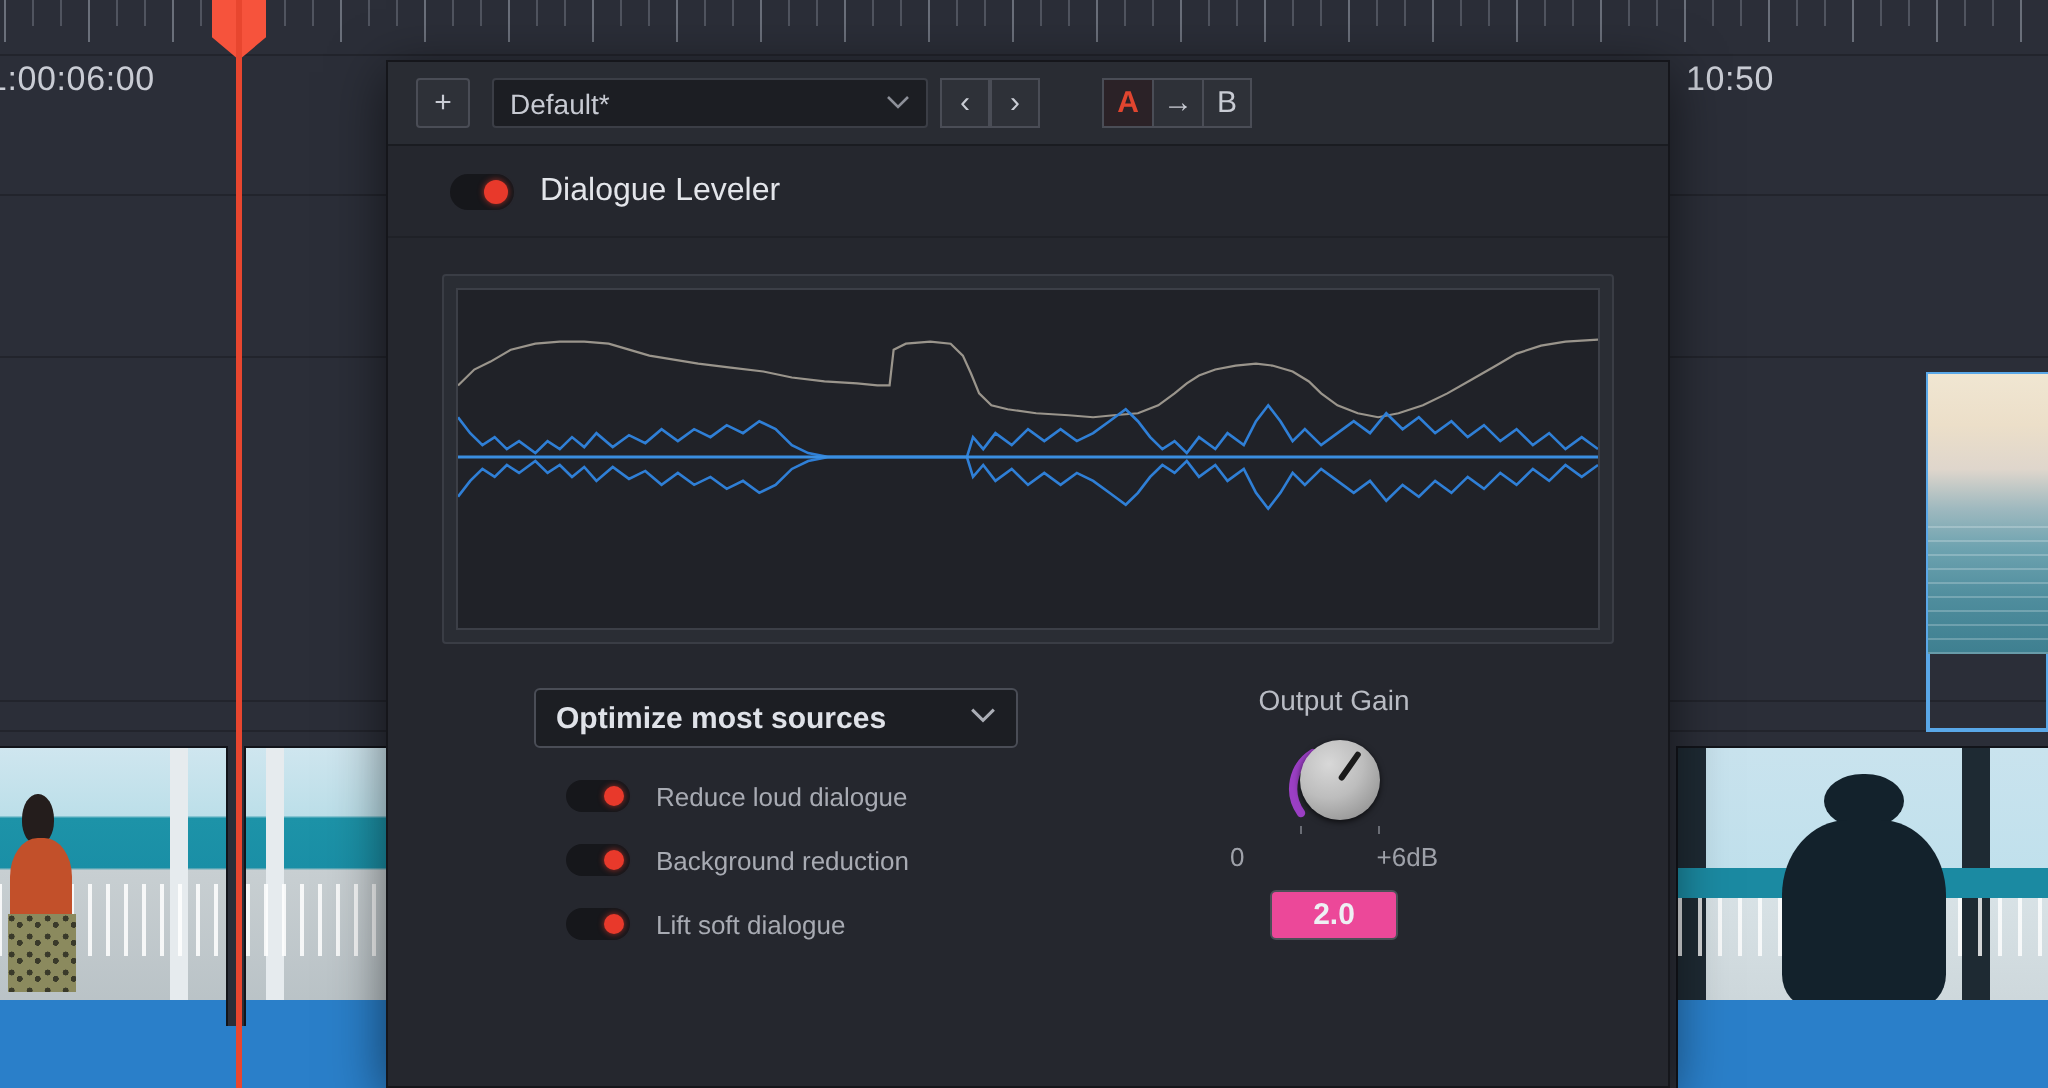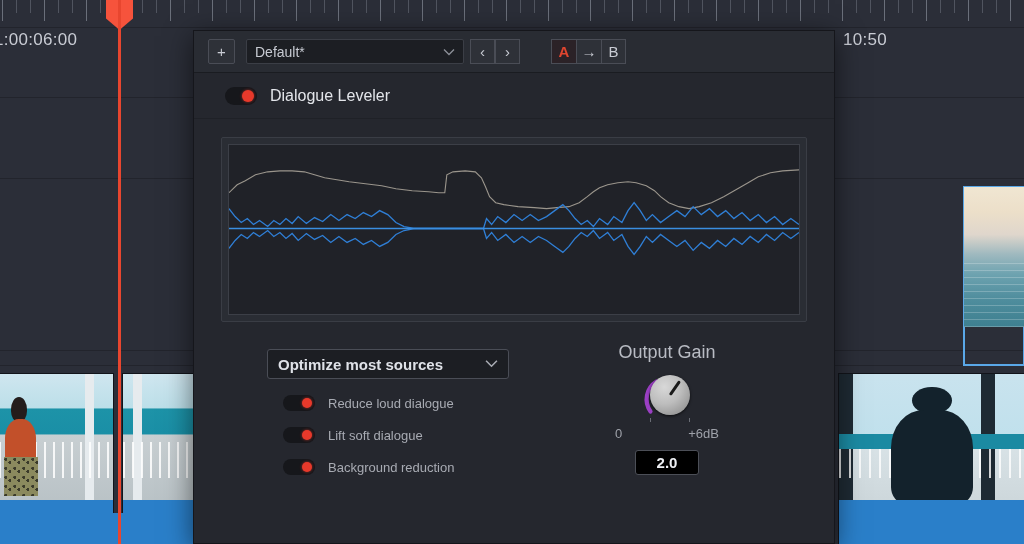--- a/index.html
+++ b/index.html
@@ -223,41 +223,41 @@
     padding:0 10px; color:#dfe2e8; font-size:15px; font-weight:bold;
     margin-left:46px;
   }
   .opt-row { display:flex; align-items:center; gap:13px; margin-top:16px; margin-left:62px;}
   .opt-label { color:#a8abb3; font-size:13px; }
 
   .gain-col {
     width:180px; display:flex; flex-direction:column; align-items:center;
     margin-left:26px; padding-top:2px;
   }
-  .gain-title { color:#b9bcc4; font-size:18px; margin-bottom:8px;}
+  .gain-title { color:#b9bcc4; font-size:14px; margin-bottom:8px;}
   .knob-wrap { position:relative; width:56px; height:52px; }
   .knob {
     position:absolute; left:11px; top:4px; width:40px; height:40px; border-radius:50%;
     background: radial-gradient(circle at 36% 30%, #d8d8d8 0%, #bdbdbd 45%, #9a9a9a 78%, #8a8a8a 100%);
     box-shadow: 0 1px 3px rgba(0,0,0,.7);
   }
   .knob .pointer {
     position:absolute; left:50%; top:50%;
     width:3px; height:17px; background:#1a1a1a; border-radius:2px;
     transform-origin: 50% 0%;
     transform: translate(-50%,0) rotate(-145deg);
   }
   .knob-ticks { position:absolute; left:9px; bottom:-1px; width:44px; height:10px; }
   .knob-ticks i {
     position:absolute; width:1px; height:4px; background:#6a6d75; bottom:2px;
   }
   .gain-scale { width:104px; display:flex; justify-content:space-between; margin-top:3px;}
   .gain-scale span { color:#9ea1a9; font-size:13px; }
   .gain-value {
-    margin-top:9px; width:64px; height:25px; background:#000000;
+    margin-top:9px; width:64px; height:25px; background:#ec4899;
     border:1px solid #4c4f57; border-radius:3px;
     display:flex; align-items:center; justify-content:center;
     color:#eef0f4; font-size:15px; font-weight:bold;
   }
 </style>
 </head>
 <body>
 
 <div id="root">
 
@@ -484,28 +484,28 @@
             <div class="toggle sm">
               <div class="knobdot"></div>
             </div>
             <span class="opt-label">Reduce loud dialogue</span>
           </div>
 
           <div class="opt-row">
             <div class="toggle sm">
               <div class="knobdot"></div>
             </div>
-            <span class="opt-label">Lift soft dialogue</span>
+            <span class="opt-label">Background reduction</span>
           </div>
 
           <div class="opt-row">
             <div class="toggle sm">
               <div class="knobdot"></div>
             </div>
-            <span class="opt-label">Background reduction</span>
+            <span class="opt-label">Lift soft dialogue</span>
           </div>
         </div>
 
         <div class="gain-col">
           <div class="gain-title">Output Gain</div>
 
           <div class="knob-wrap">
             <svg width="56" height="52" viewBox="0 0 56 52" style="position:absolute;left:0;top:0;">
               <path d="M11.5 40.5 A21 21 0 0 1 17.5 10.5" stroke="#9b3fc4" stroke-width="4.2" fill="none" stroke-linecap="round"></path>
             </svg>

